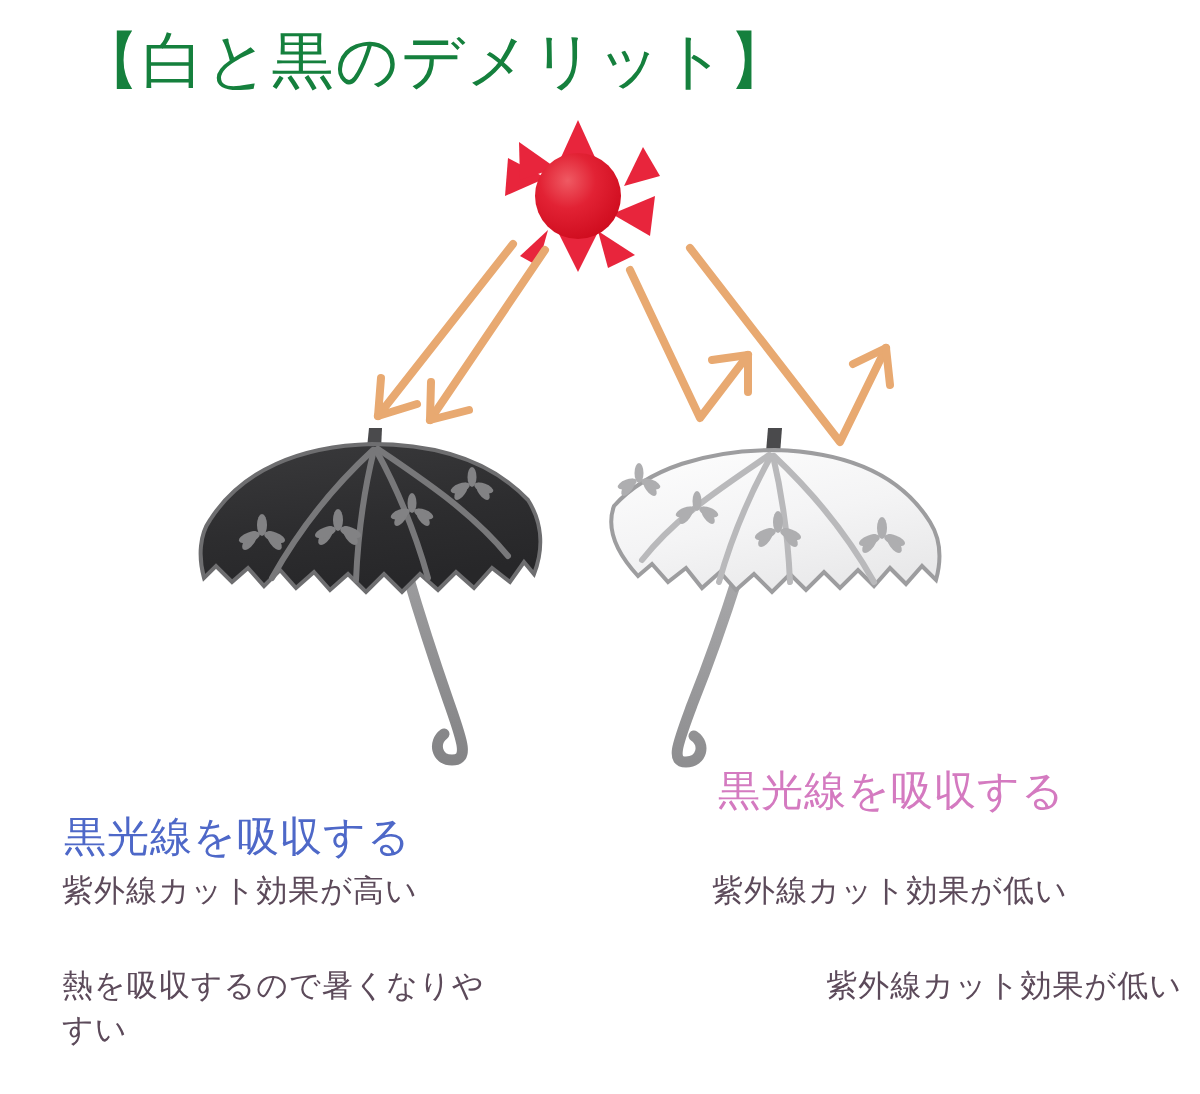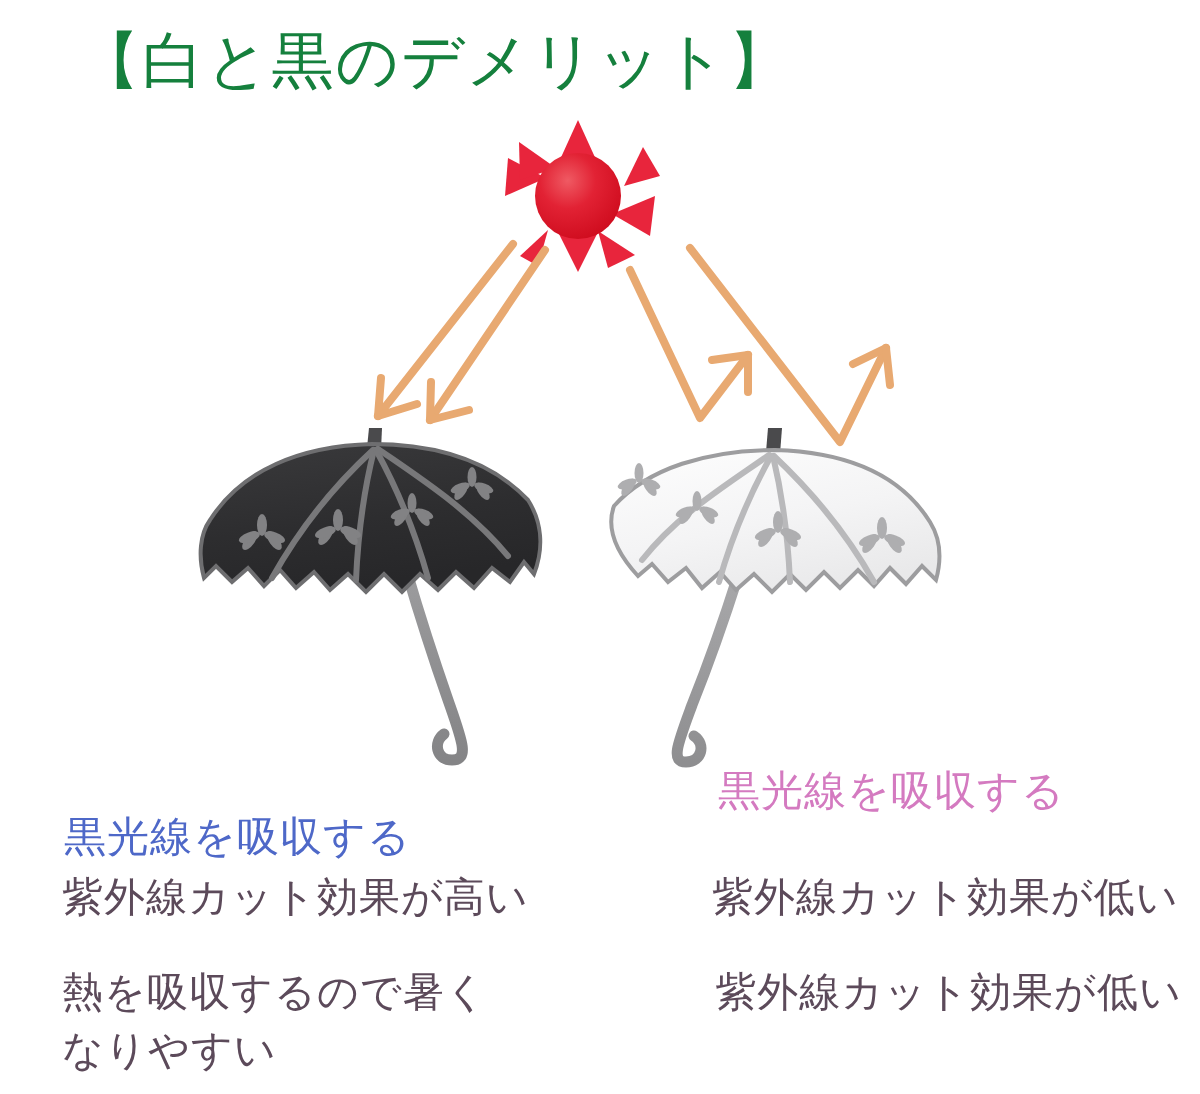--- a/index.html
+++ b/index.html
@@ -60,21 +60,21 @@
   }
   #heading-white {
     left: 718px;
     top: 768px;
     color: #d47ac0;
   }
 
   
   .body-line {
     position: absolute;
-    font-size: 41px;
+    font-size: 31px;
     line-height: 1.42;
     color: #5c4a5a;
     font-weight: 400;
     letter-spacing: 1px;
     font-family: "DejaVu Sans", "Liberation Sans", sans-serif;
   }
   #black-line-1 { left: 62px;  top: 868px; width: 520px; }
   #black-line-2 { left: 62px;  top: 963px; width: 455px; }
   #white-line-1 { left: 712px; top: 868px; width: 470px; }
   #white-line-2 { left: 712px; top: 963px; width: 470px; text-align: right; }

